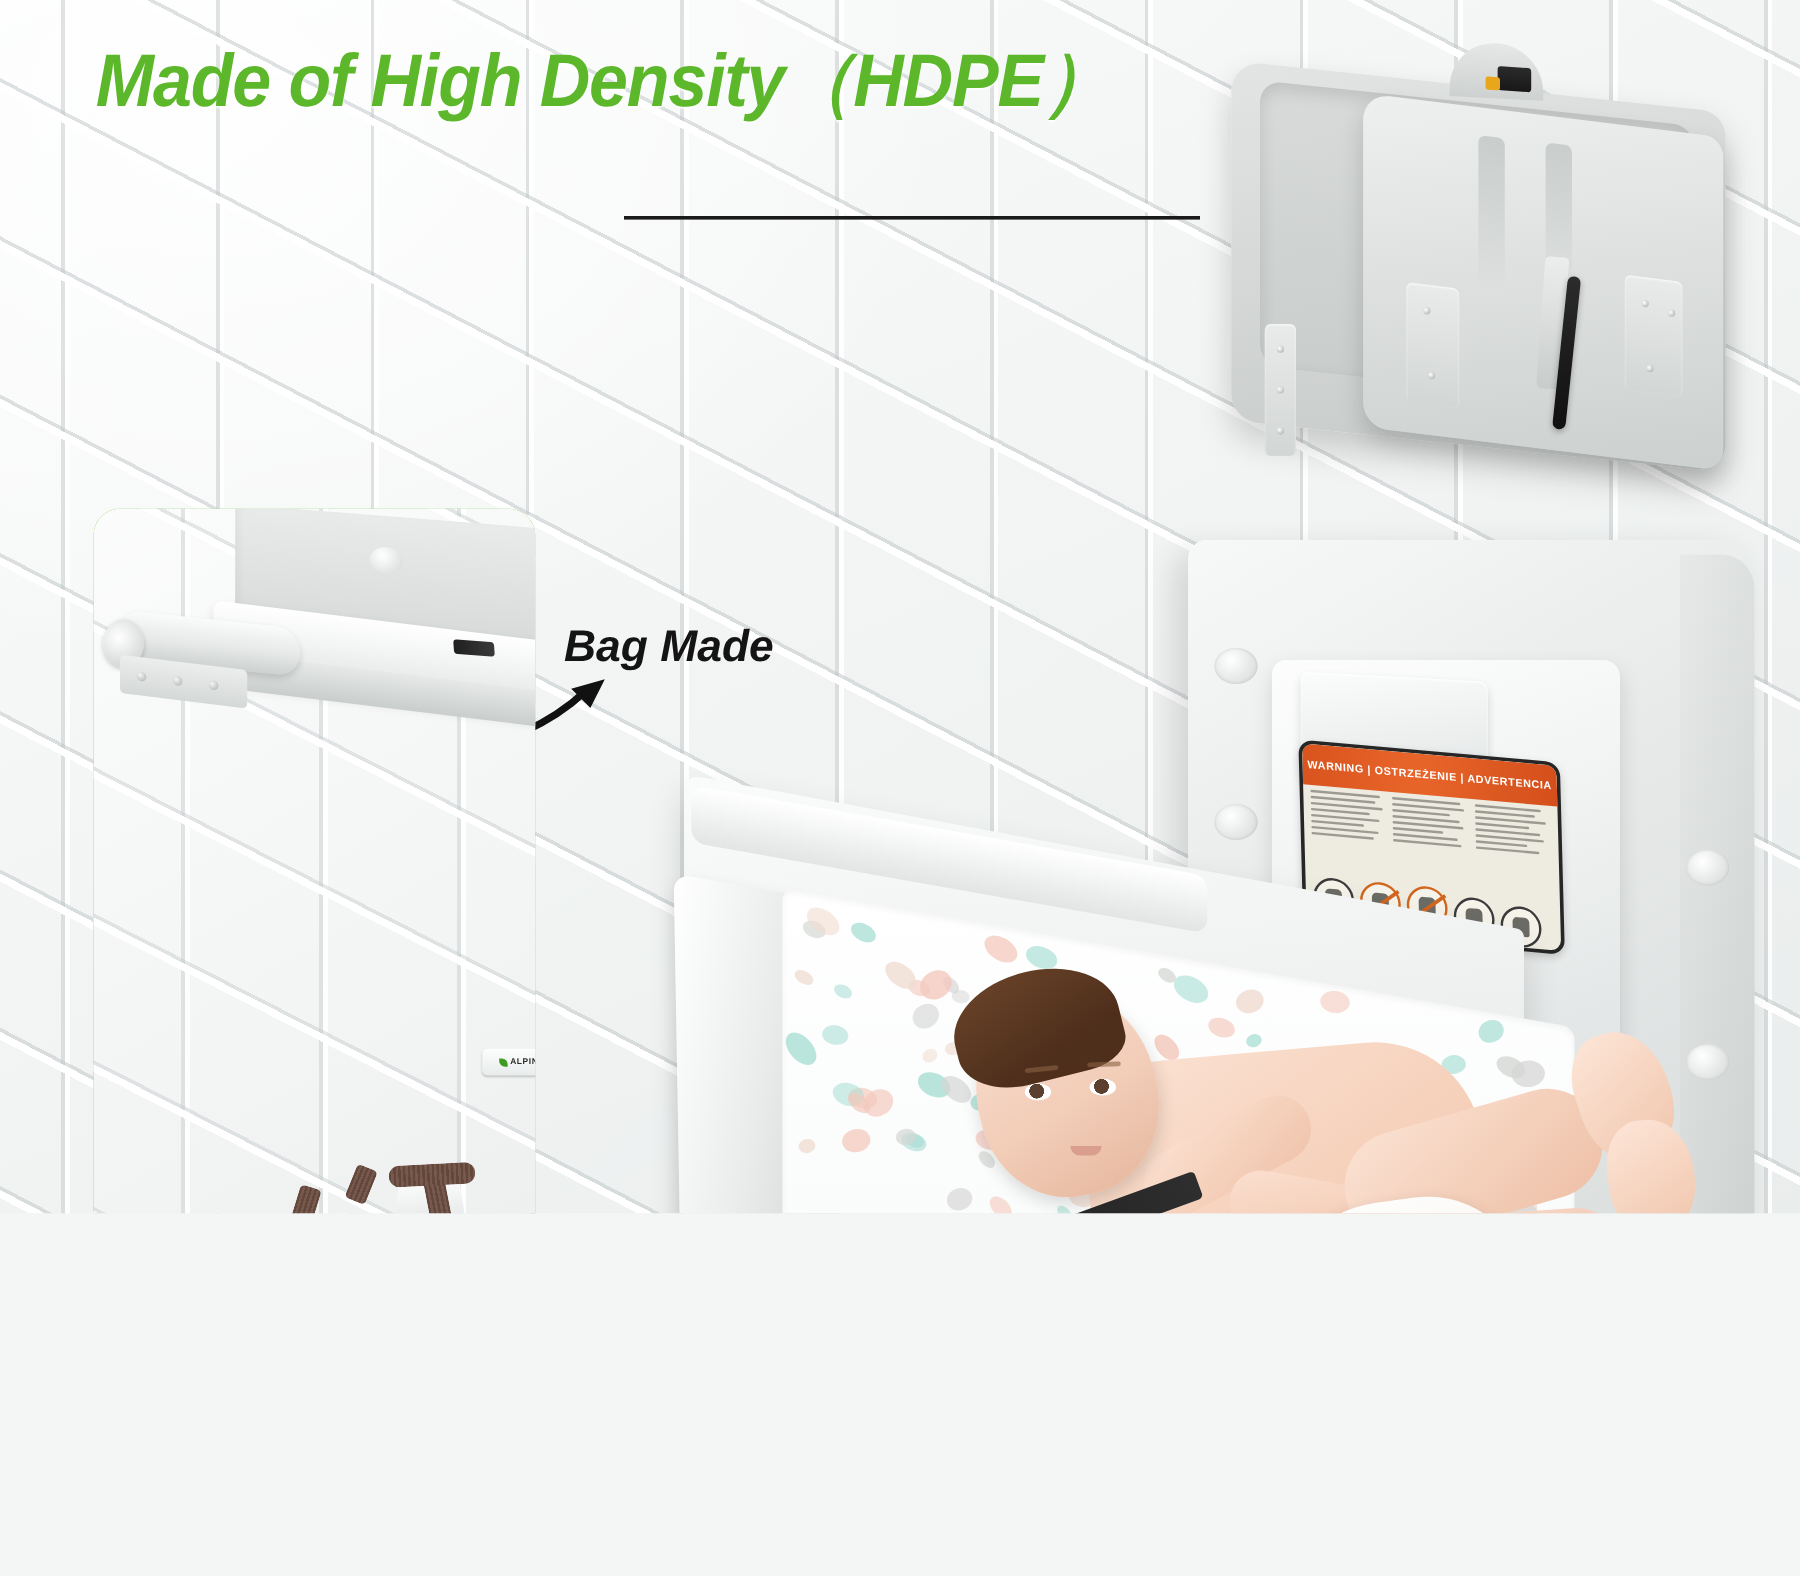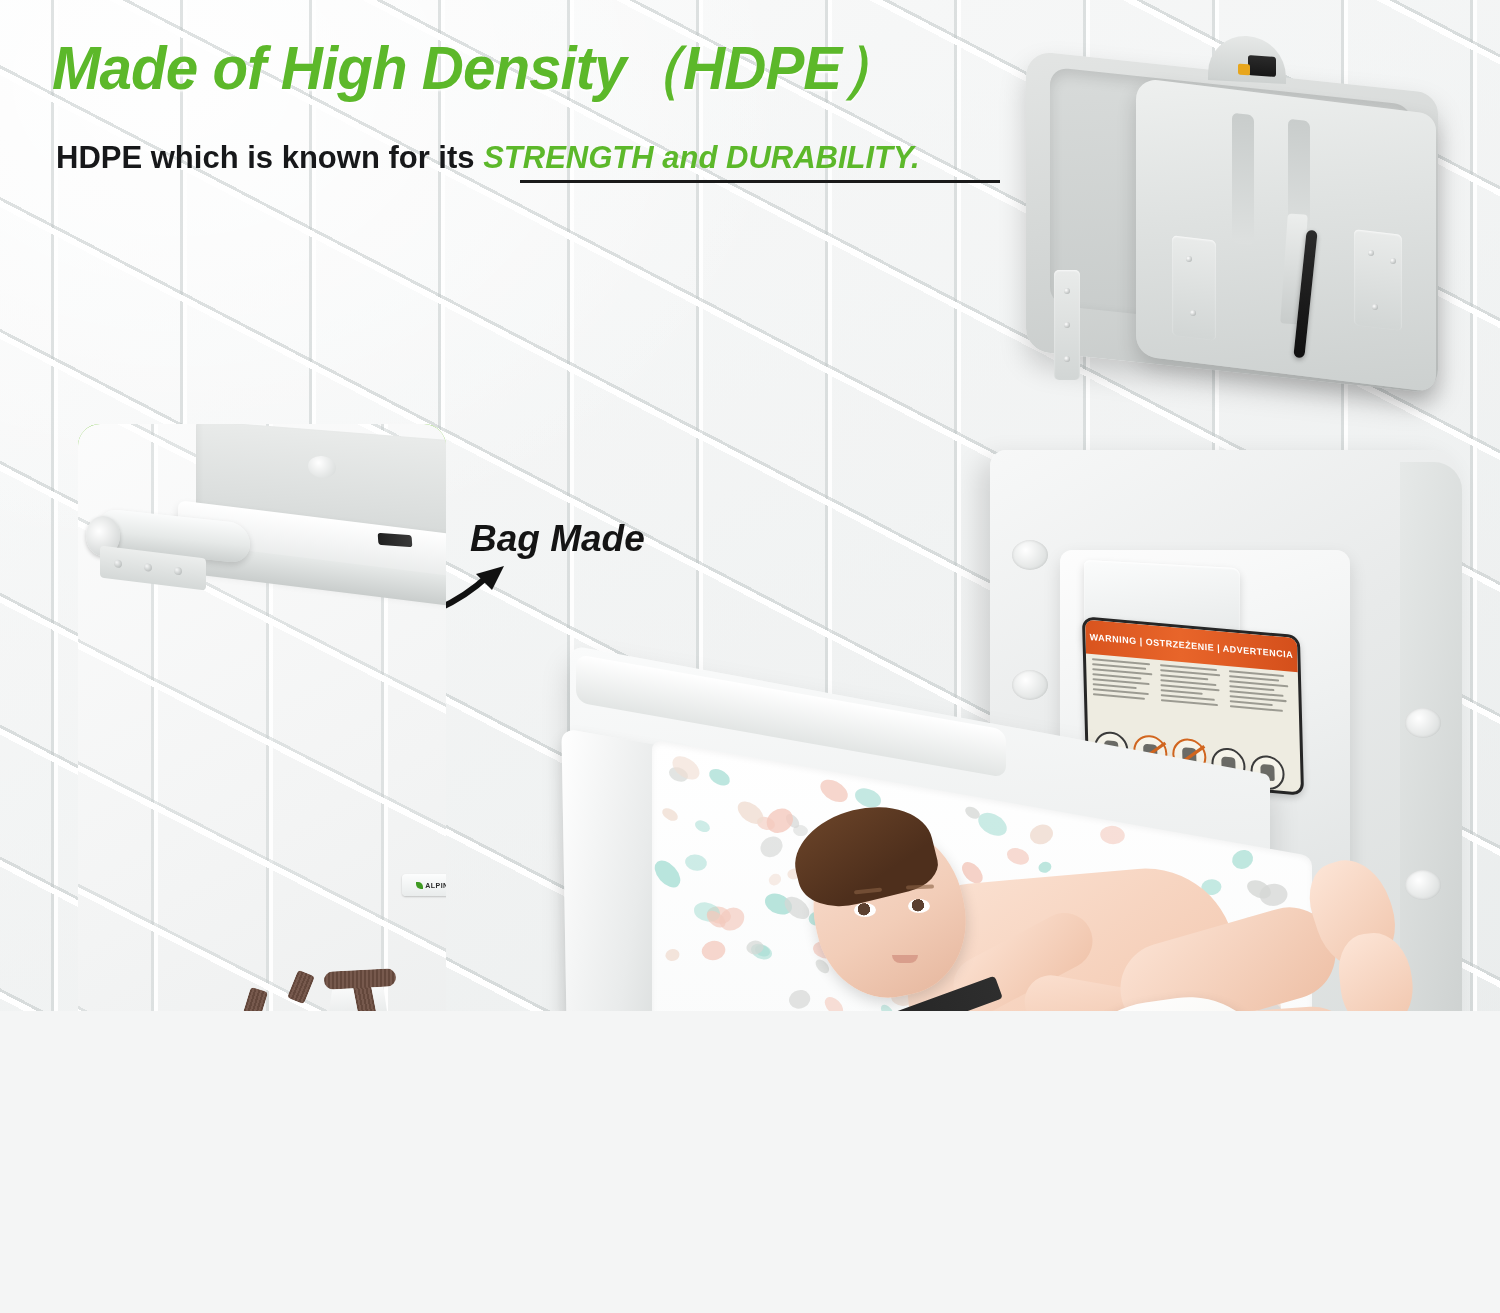--- a/index.html
+++ b/index.html
@@ -2,21 +2,21 @@
 <html><head>
 <meta charset="utf-8">
 <style>
   * { margin:0; padding:0; box-sizing:border-box; }
   html,body { width:1500px; height:1313px; overflow:hidden; }
   body {
     font-family:"Liberation Sans", sans-serif;
     background:#f4f5f5;
     position:relative;
   }
-  #stage { position:absolute; inset:0; width:1500px; height:1011px; overflow:hidden; background:#f2f3f3; }
+  #stage { position:absolute; inset:0; width:1500px; height:1011px; overflow:hidden; background:#f2f3f3;text-align:center; }
 
   
   .wall {
     position:absolute; inset:-200px -200px -200px -200px;
     background:
       linear-gradient(135deg, #ffffff 0%, #f6f7f7 40%, #eef0f0 100%);
   }
   .wall-vert {
     position:absolute; inset:0;
     background-image:repeating-linear-gradient(
@@ -439,23 +439,20 @@
 <div id="stage">
 
   <div class="wall">
     <div class="wall-shade"></div>
     <div class="wall-vert"></div>
     <div class="wall-diag"></div>
   </div>
 
   <div class="headline">Made of High Density（HDPE）</div>
 
-  <div class="subline">
-    <span>HDPE which is known for its </span><span class="accent">STRENGTH and DURABILITY.</span>
-  </div>
   <div class="subline-rule"></div>
 
   <div class="folded">
     <div class="fold-back"></div>
     <div class="fold-back-inner"></div>
     <div class="fold-knob"></div>
     <div class="fold-panel"></div>
     <div class="fold-groove" style="left:212px;top:80px;width:22px;height:130px;transform:skewY(7deg);"></div>
     <div class="fold-groove" style="left:268px;top:86px;width:22px;height:120px;transform:skewY(7deg);"></div>
     <div class="fold-plate" style="left:152px;top:204px;width:44px;height:100px;transform:skewY(7deg);"></div>

